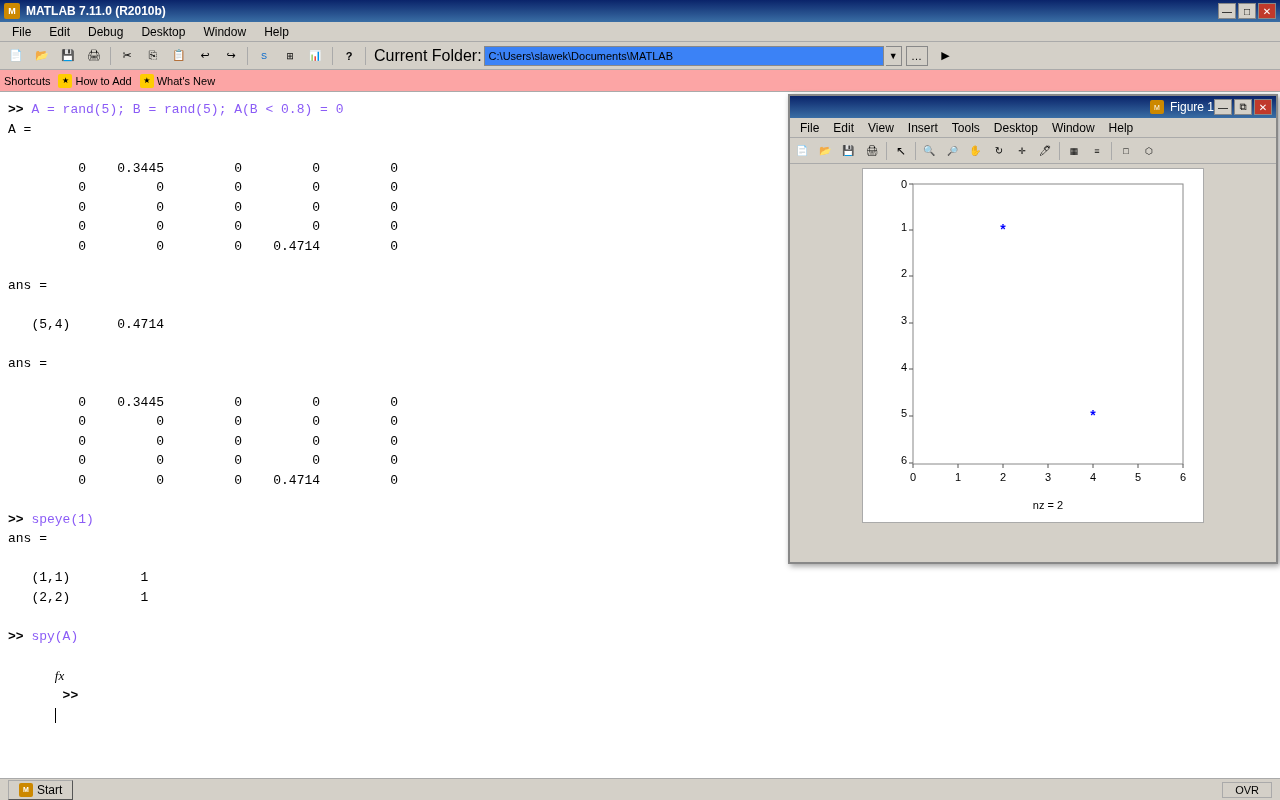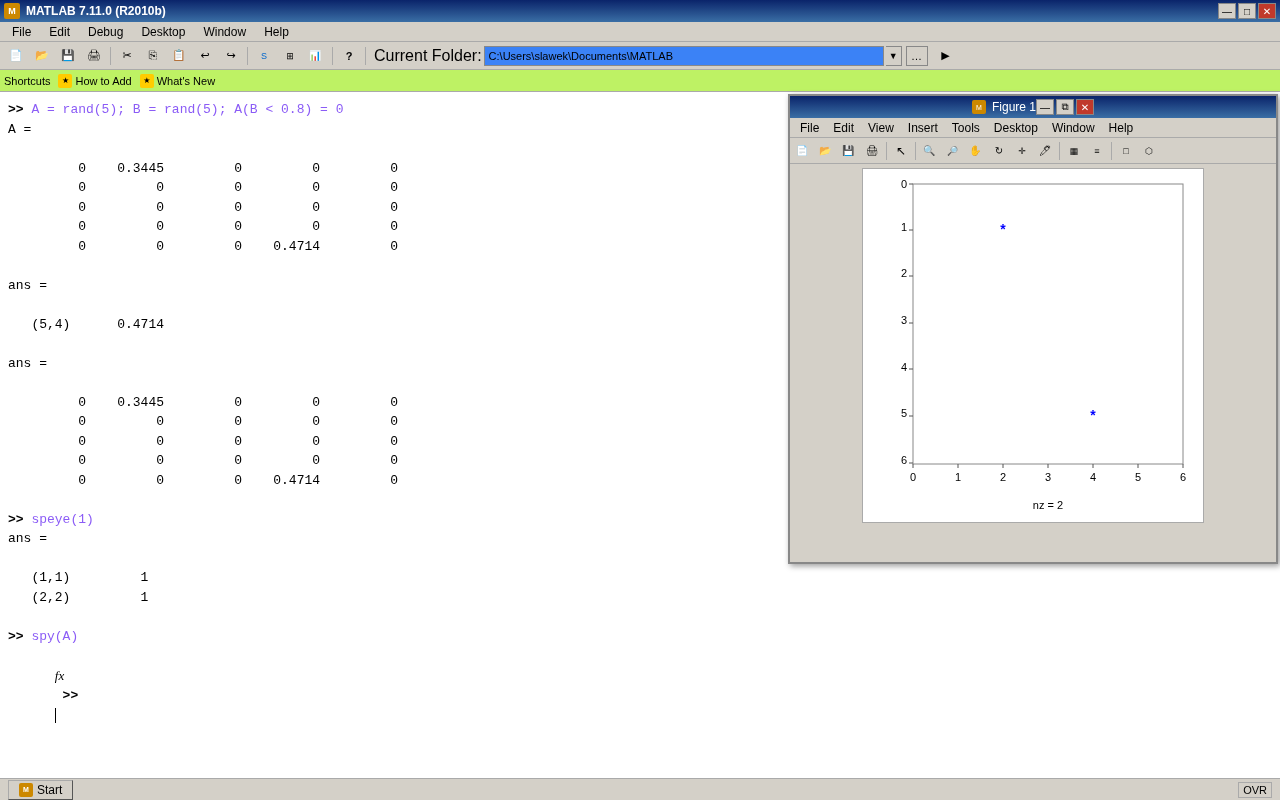--- a/index.html
+++ b/index.html
@@ -128,21 +128,21 @@
       margin-left: 2px;
       cursor: pointer;
       font-size: 11px;
       display: flex;
       align-items: center;
       justify-content: center;
     }
 
     
     #shortcuts-bar {
-      background: #bef264;
+      background: #fca5a5;
       height: 22px;
       display: flex;
       align-items: center;
       border-bottom: 1px solid #aaa;
       padding: 0 4px;
       gap: 8px;
       font-size: 11px;
     }
     .shortcut-item {
       display: flex;
@@ -217,41 +217,41 @@
       border-radius: 2px;
       display: flex;
       align-items: center;
       justify-content: center;
       font-size: 7px;
       color: white;
       font-weight: bold;
     }
     #ovr-badge {
       font-size: 11px;
-      padding: 1px 4px;
+      padding: 1px 12px;
       border: 1px solid #aaa;
     }
 
     
     #figure-window {
       position: absolute;
       top: 2px;
       right: 2px;
       width: 490px;
       height: 470px;
       background: #d4d0c8;
       border: 2px solid #888;
       box-shadow: 2px 2px 6px rgba(0,0,0,0.4);
     }
     #fig-title-bar {
       background: linear-gradient(to bottom, #0a246a, #3a6ea5);
       height: 22px;
       display: flex;
       align-items: center;
-      justify-content: center;
+      justify-content: flex-end;
       padding: 0 4px;
       color: white;
     }
     #fig-title-left {
       display: flex;
       align-items: center;
       gap: 6px;
     }
     #fig-title-icon {
       width: 14px;

